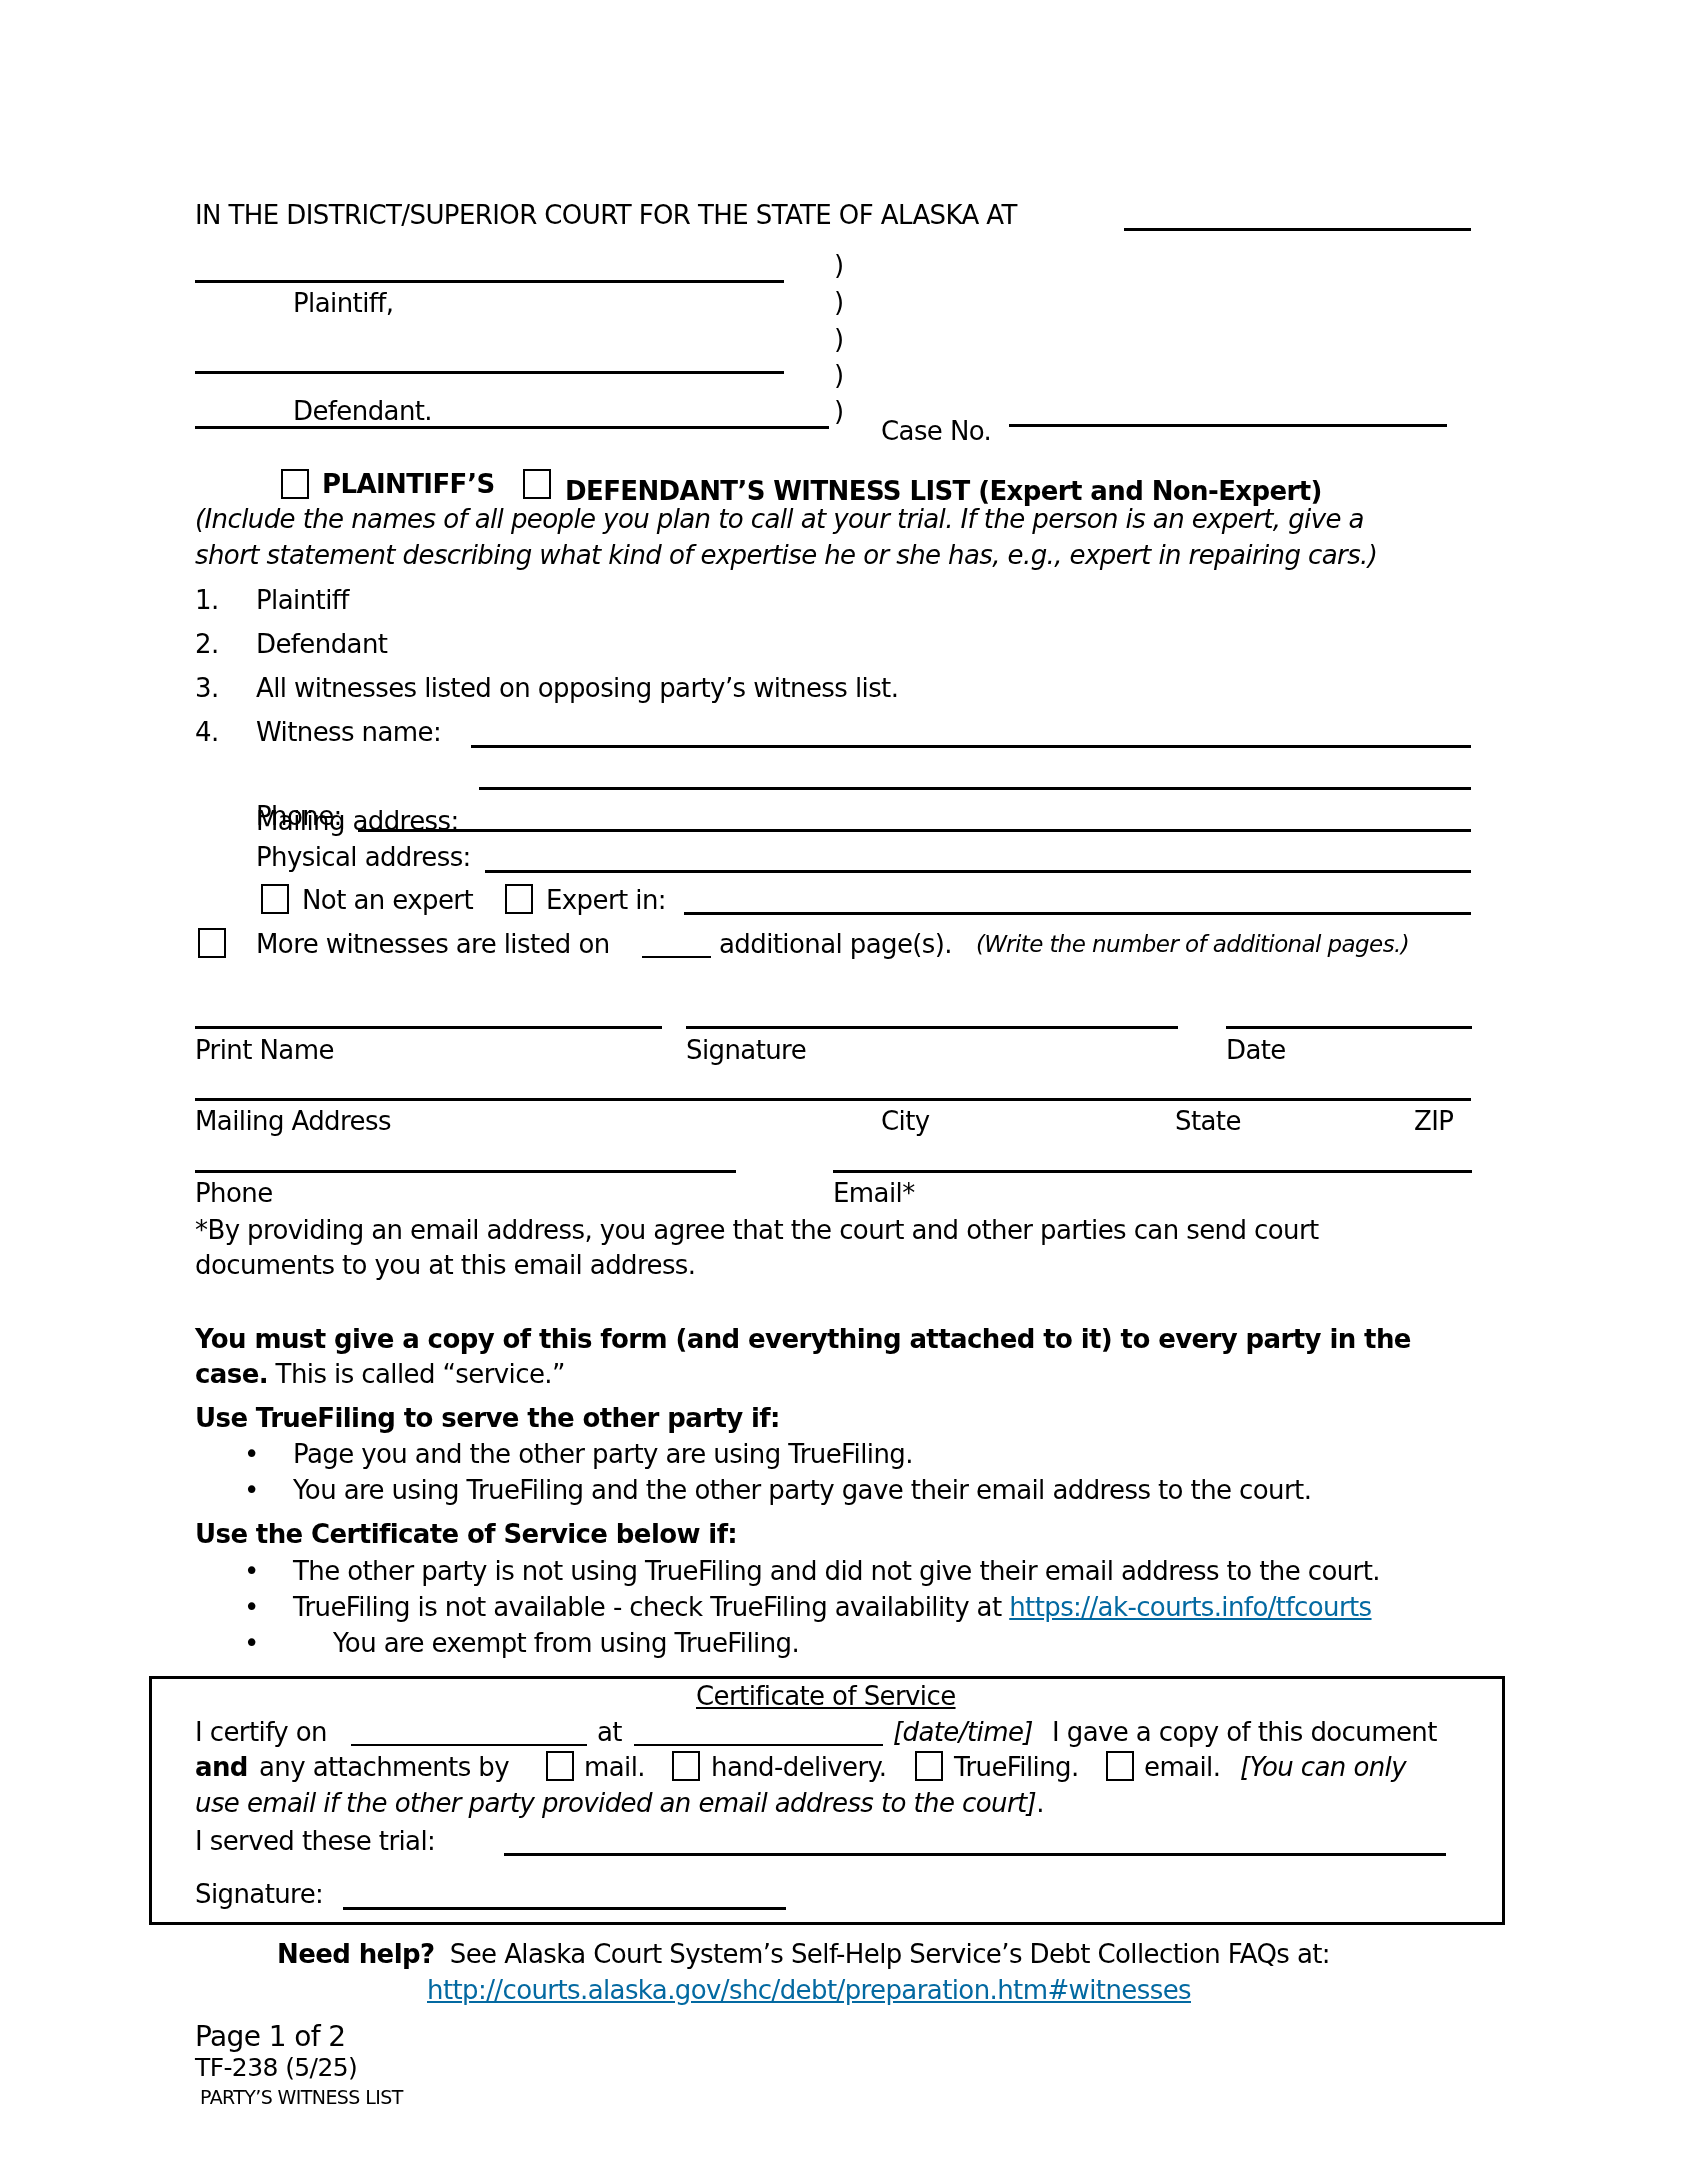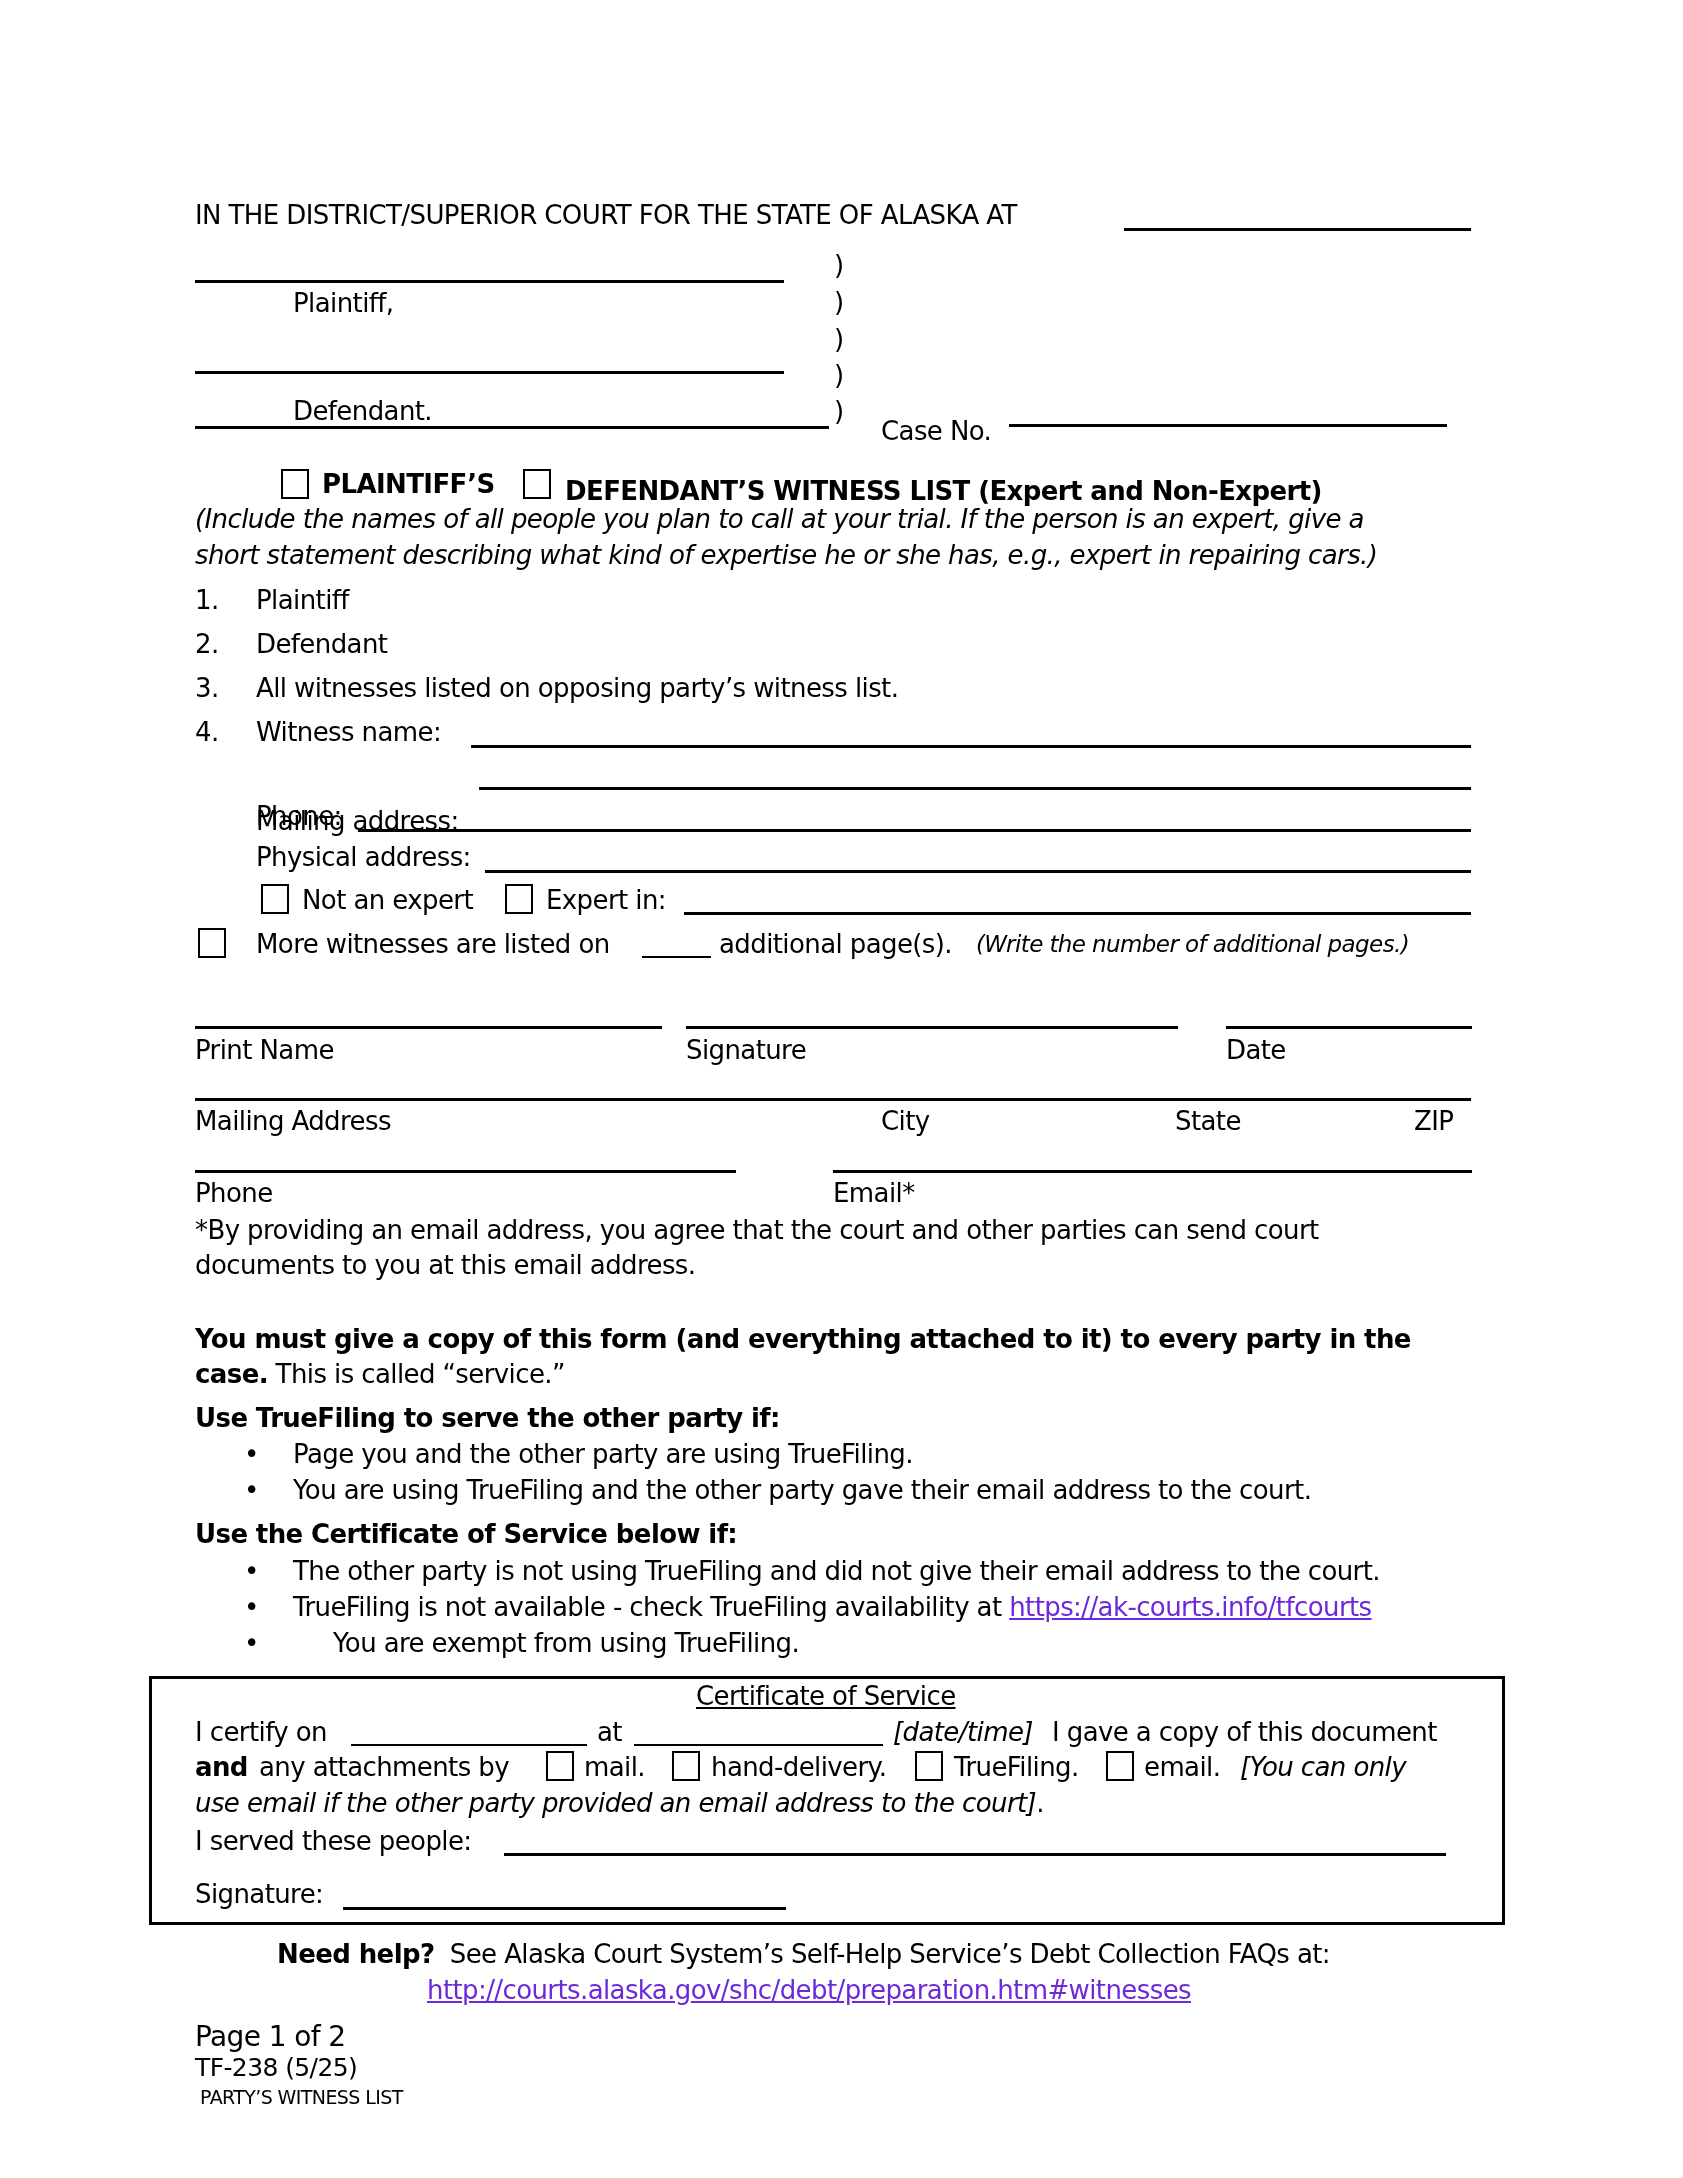--- a/index.html
+++ b/index.html
@@ -3,21 +3,21 @@
 <meta charset="utf-8">
 <style>
   html,body{margin:0;padding:0;background:#fff;}
   body{width:1683px;height:2178px;position:relative;font-family:"DejaVu Sans","Liberation Sans",sans-serif;color:#000;overflow:hidden;}
   .t{position:absolute;font-size:26px;line-height:1;white-space:nowrap;letter-spacing:-0.6px;}
   .b{font-weight:bold;}
   .i{font-style:italic;}
   .ln{position:absolute;height:3px;background:#000;}
   .abs-cb{position:absolute;width:28px;height:30px;border:2px solid #000;box-sizing:border-box;}
   .u{text-decoration:underline;}
-  a.link{color:#6d28d9;text-decoration:underline;}
+  a.link{color:#0369a1;text-decoration:underline;}
   .box{position:absolute;left:149px;top:1676px;width:1356px;height:249px;border:3px solid #000;box-sizing:border-box;}
 </style>
 </head>
 <body>
 
 <div class="t" style="left:195px;top:202px;">IN THE DISTRICT/SUPERIOR COURT FOR THE STATE OF ALASKA AT</div>
 <div class="ln" style="left:1124px;top:228px;width:347px;"></div>
 
 <div class="ln" style="left:195px;top:280px;width:589px;"></div>
 <div class="t" style="left:293px;top:290px;">Plaintiff,</div>
@@ -129,21 +129,21 @@
 <div class="abs-cb" style="left:915px;top:1751px;"></div>
 <div class="t" style="left:954px;top:1754px;">TrueFiling.</div>
 <div class="abs-cb" style="left:1106px;top:1751px;"></div>
 <div class="t" style="left:1144px;top:1754px;">email.</div>
 <div class="t i" style="left:1240px;top:1754px;">[You can only</div>
 
 <div class="t" style="left:195px;top:1790px;">
   <span class="i">use email if the other party provided an email address to the court]</span><span>.</span>
 </div>
 
-<div class="t" style="left:195px;top:1828px;">I served these people:</div>
+<div class="t" style="left:195px;top:1828px;">I served these trial:</div>
 <div class="ln" style="left:504px;top:1853px;width:942px;"></div>
 
 <div class="t" style="left:195px;top:1881px;">Signature:</div>
 <div class="ln" style="left:343px;top:1907px;width:443px;"></div>
 
 <div class="t" style="left:277px;top:1941px;">
   <span class="b">Need help?</span>&nbsp; <span>See Alaska Court System’s Self-Help Service’s Debt Collection FAQs at:</span>
 </div>
 <div class="t" style="left:427px;top:1977px;">
   <a class="link">http://courts.alaska.gov/shc/debt/preparation.htm#witnesses</a>

